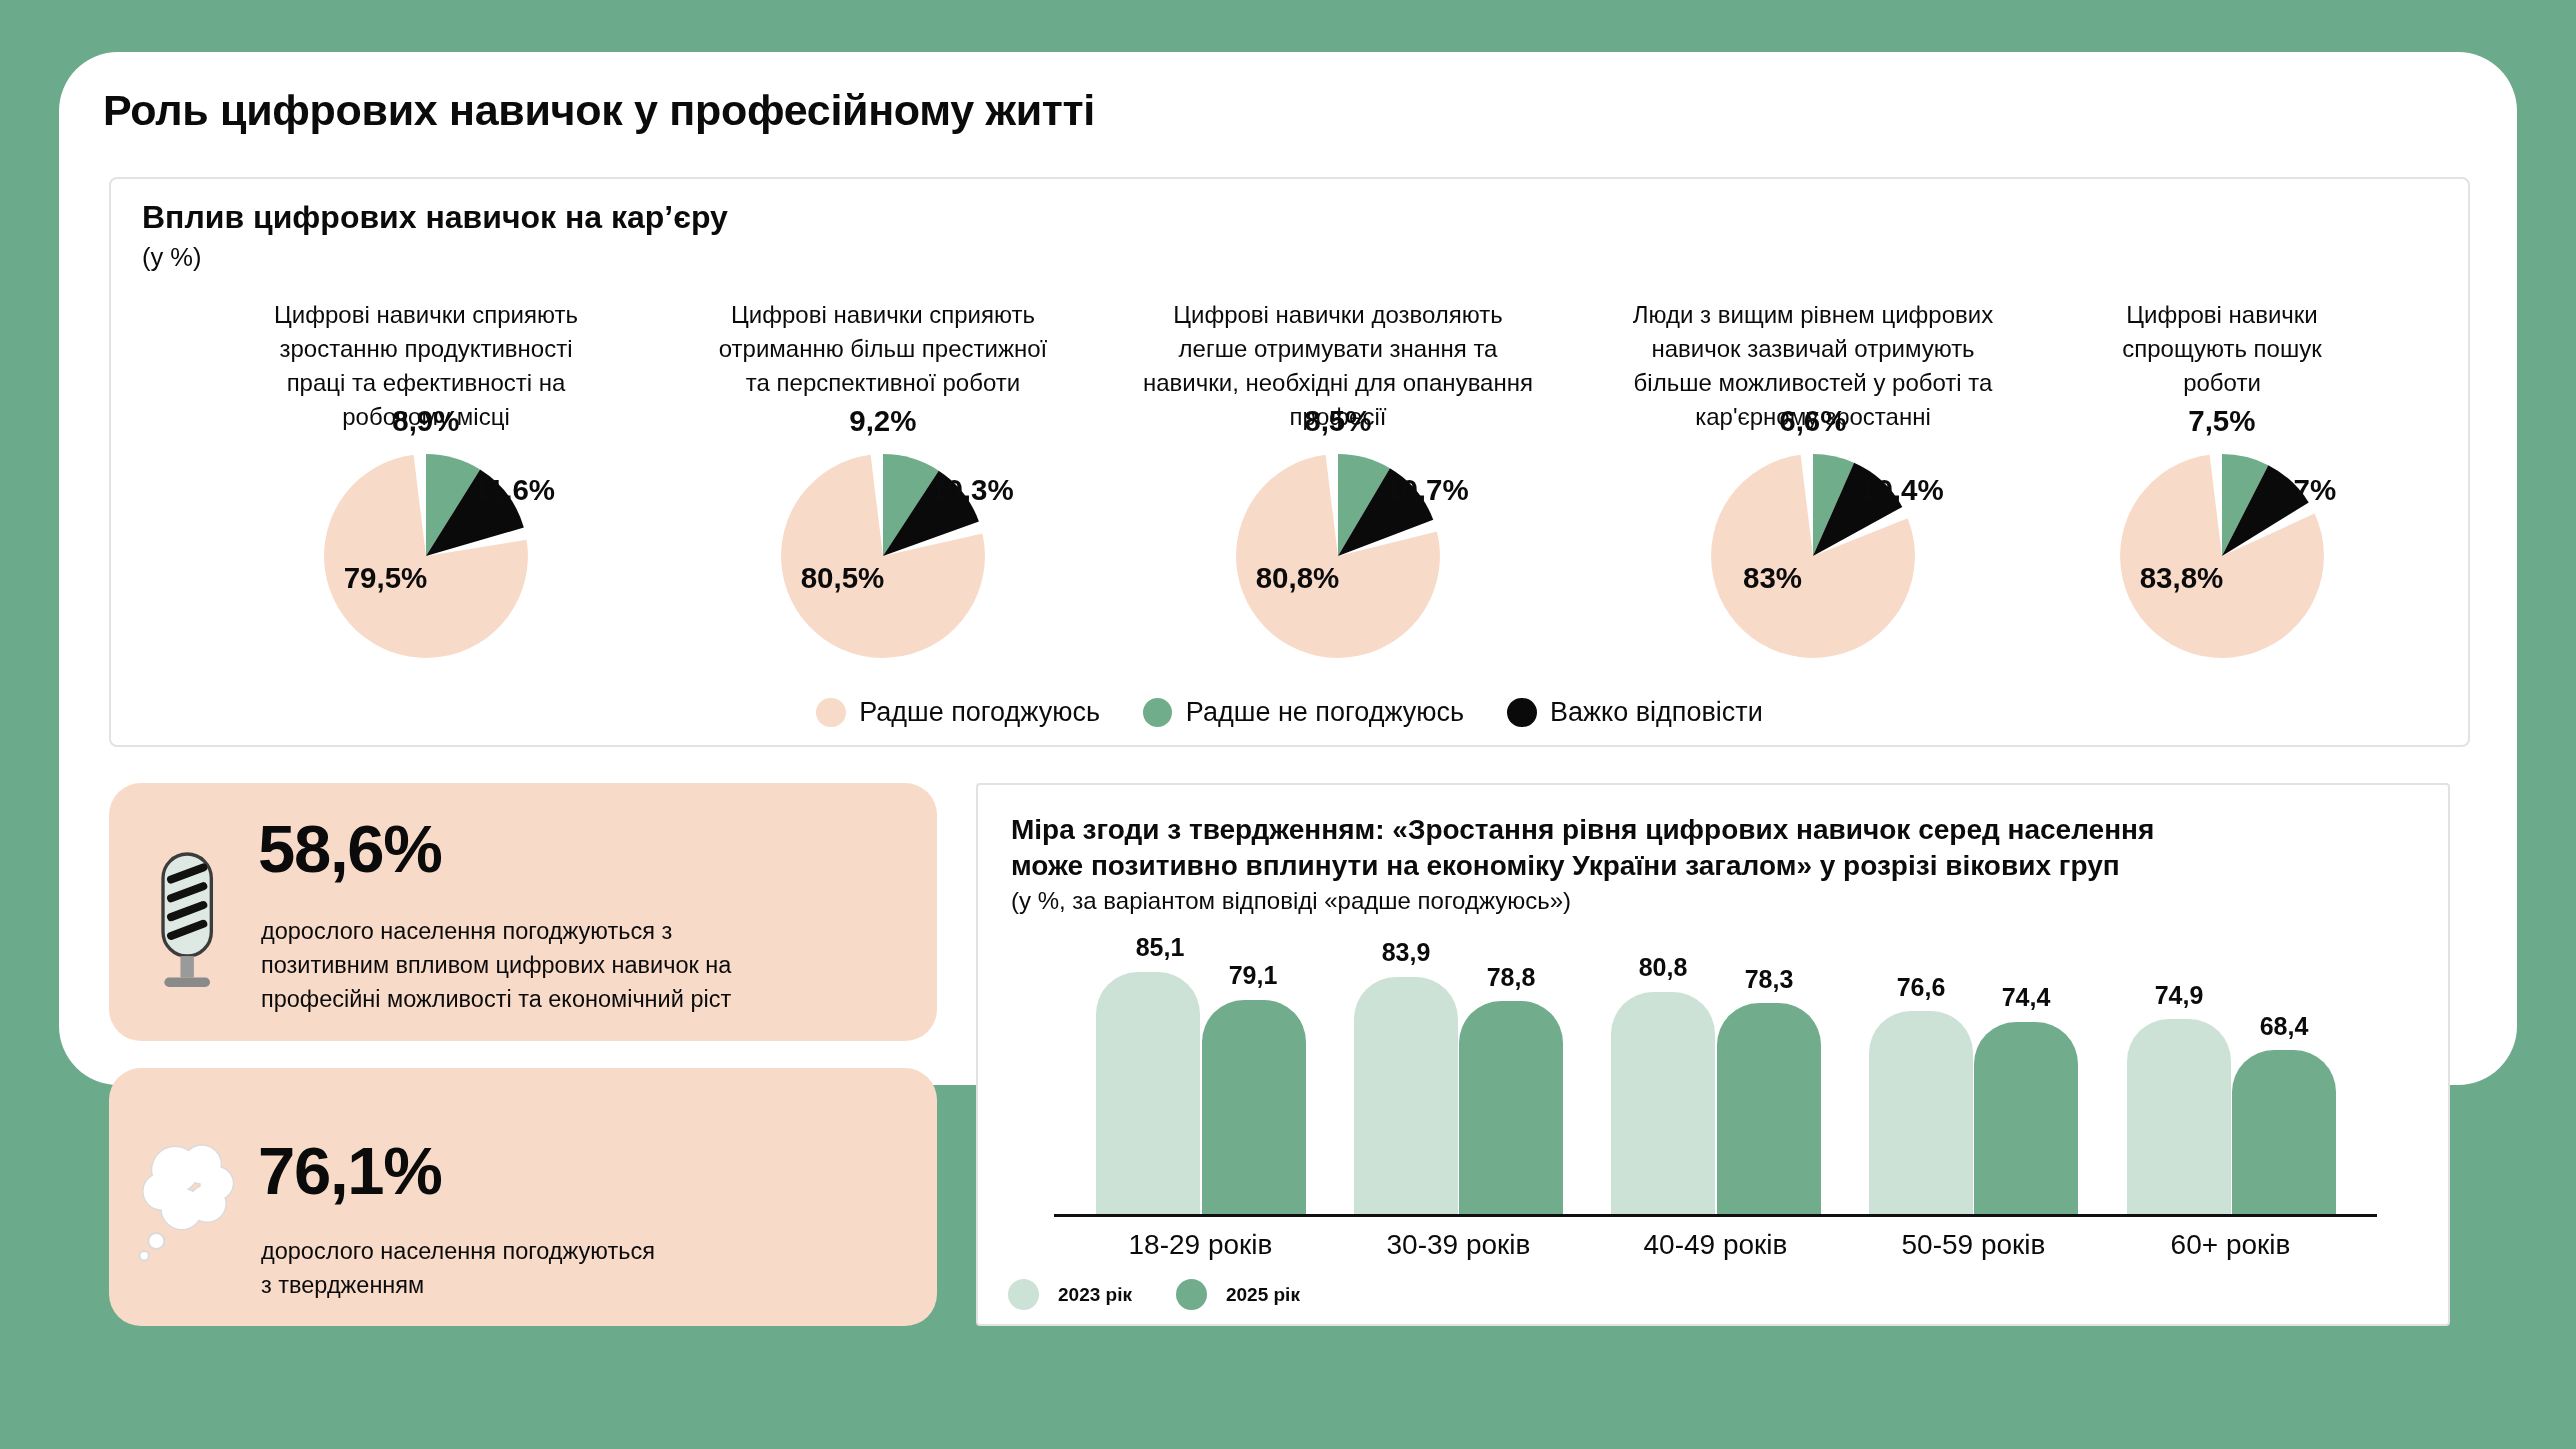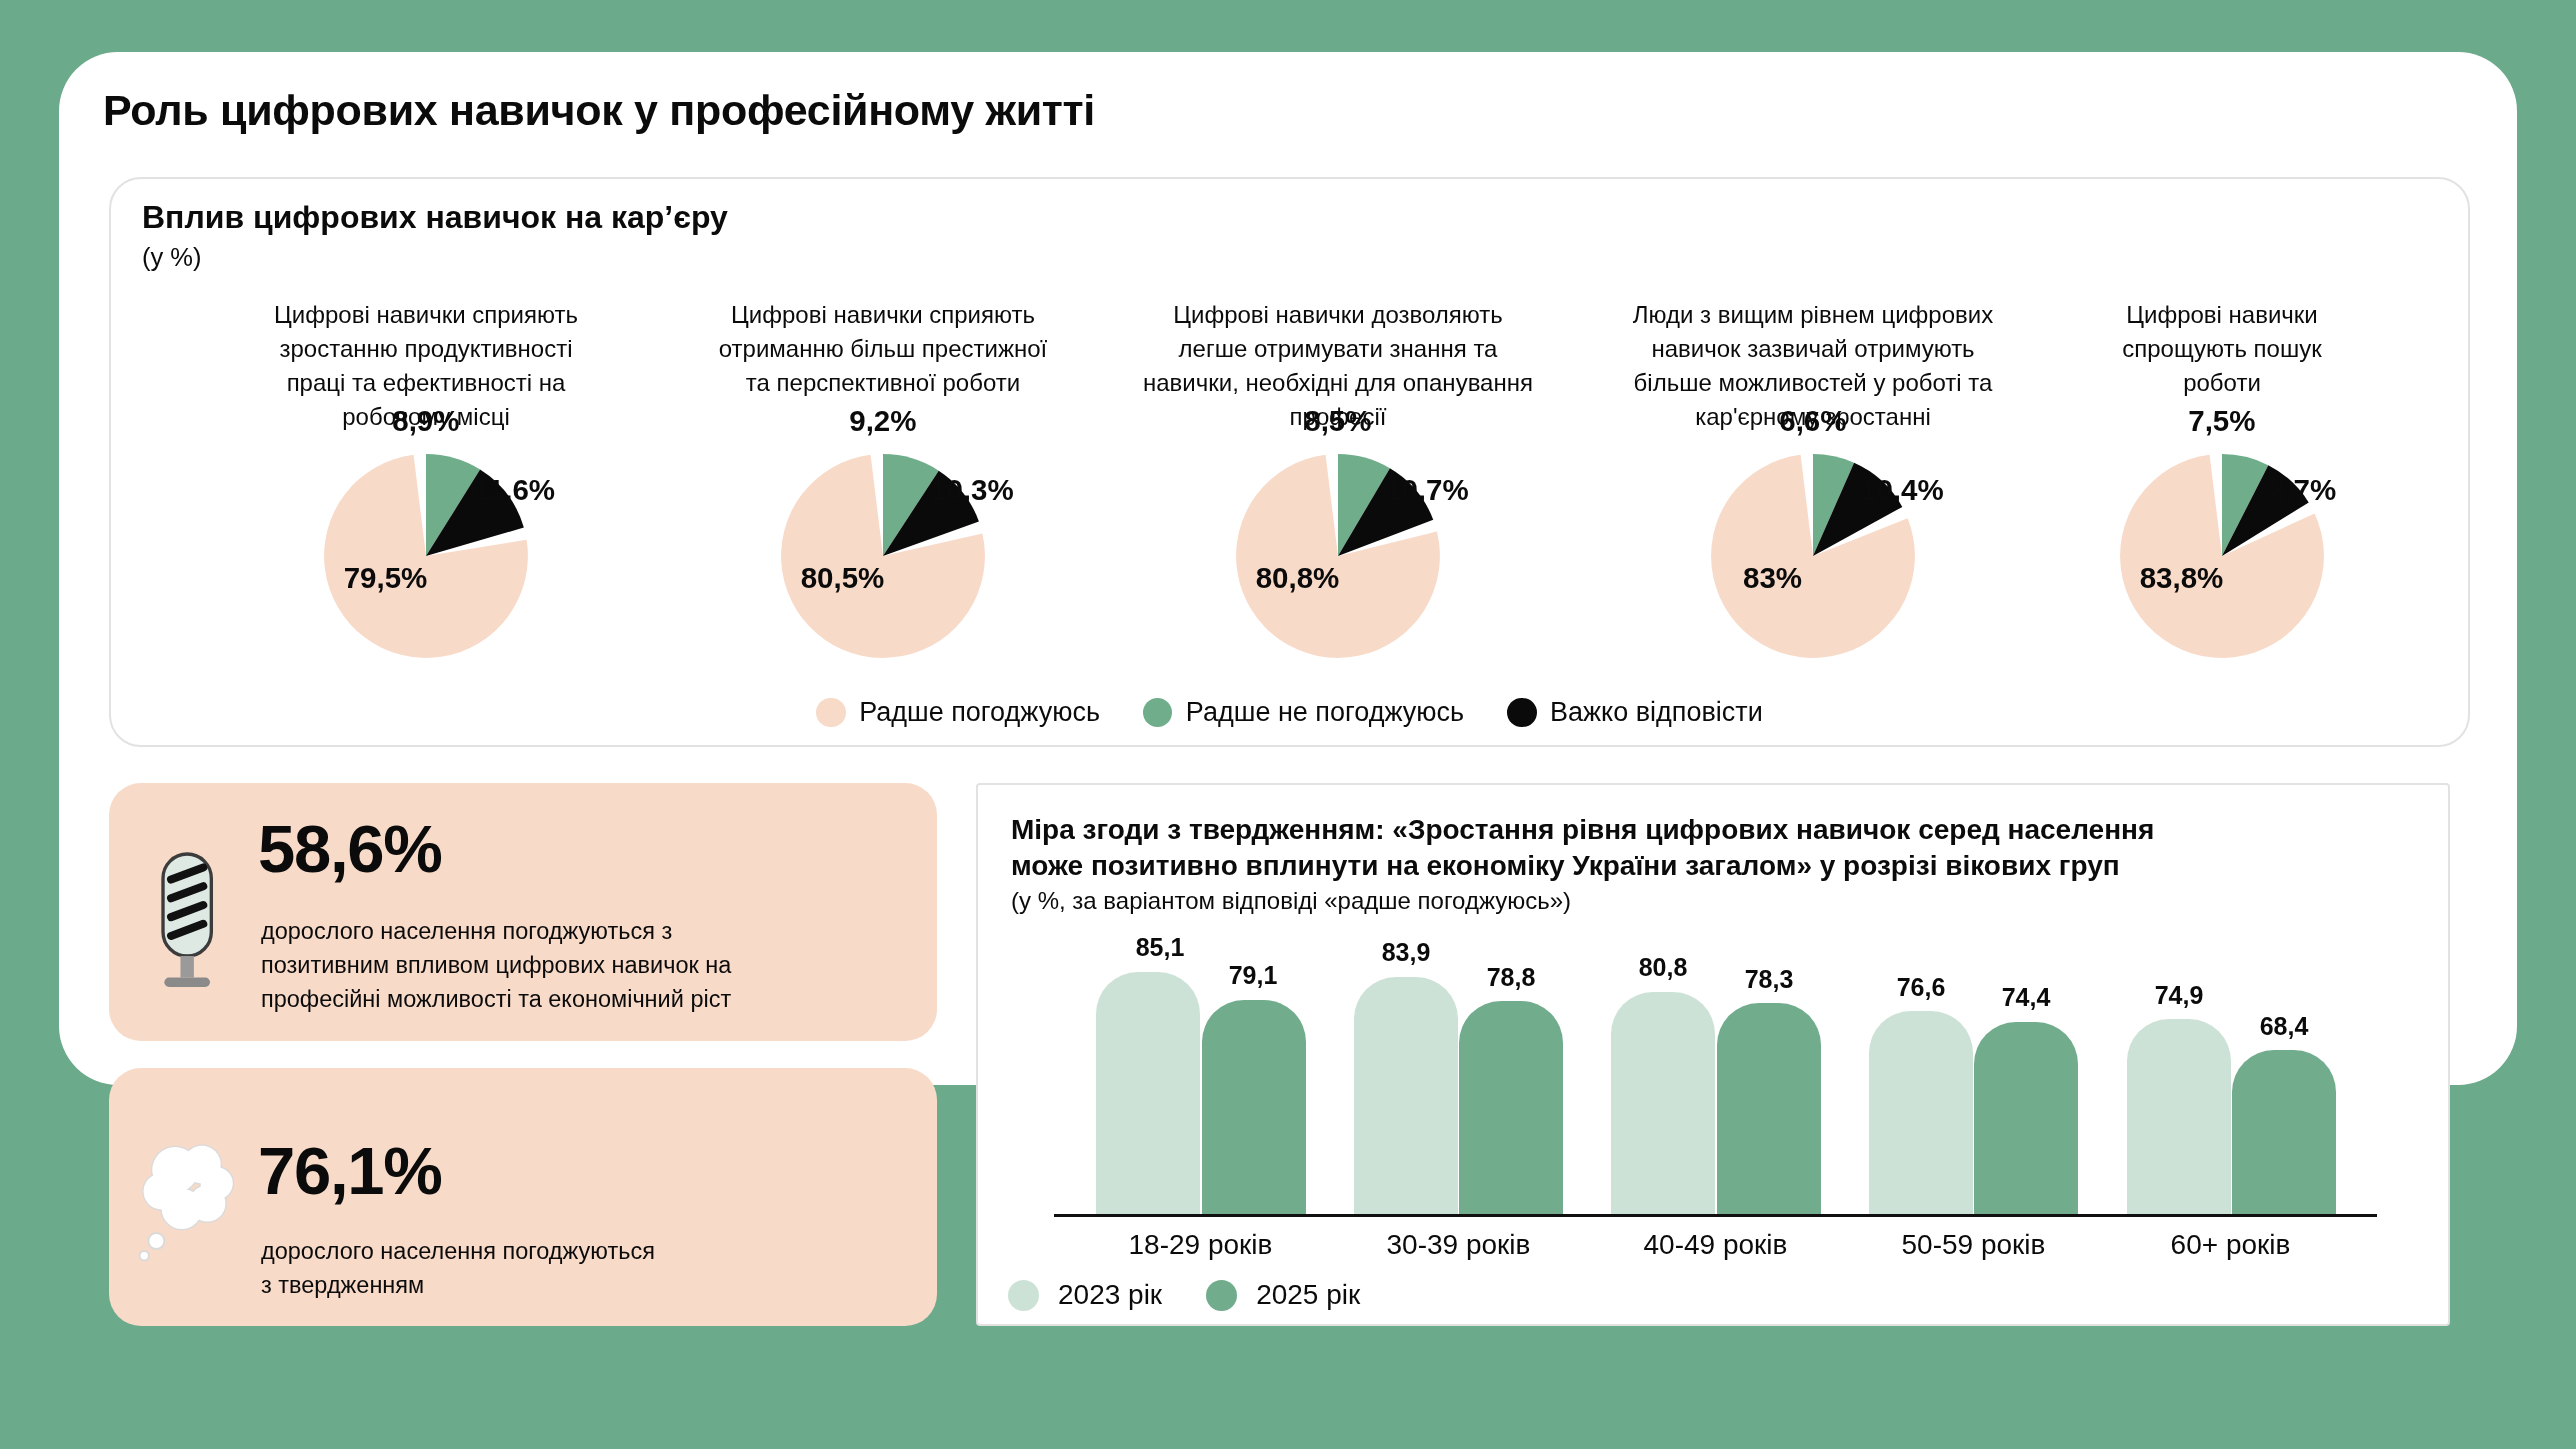--- a/index.html
+++ b/index.html
@@ -14,21 +14,21 @@
     position:absolute; left:59px; top:52px; width:2458px; height:1033px;
     background:#FFFFFF; border-radius:59px;
   }
   .page-title {
     position:absolute; left:44px; top:34px;
     font-size:43px; font-weight:700; letter-spacing:-0.3px;
   }
   
   .pie-card {
     position:absolute; left:50px; top:125px; width:2361px; height:570px;
-    background:#fff; border:2px solid #E2E2E2; border-radius:32px;
+    background:#fff; border:2px solid #E2E2E2; border-radius:8px;
   }
   .pie-card-title { position:absolute; left:31px; top:20px; font-size:32px; font-weight:700; }
   .pie-card-sub   { position:absolute; left:31px; top:64px; font-size:25.5px; font-weight:400; }
   .pie-col { position:absolute; top:119px; width:402px; text-align:center; }
   .pie-q   { font-size:24px; font-weight:500; line-height:1.42; white-space:pre-line; }
   .pie-box { position:absolute; top:144px; left:87px; width:228px; height:228px; }
   .pie-box svg { position:absolute; left:0; top:0; }
   .pl { position:absolute; font-size:29.5px; font-weight:700; white-space:nowrap; }
   .pl-top   { top:-38px; left:13.4px;  width:201px; text-align:center; }
   .pl-right { top:31px;  left:161px; text-align:left; }
@@ -63,21 +63,21 @@
     font-size:28px; font-weight:700; line-height:1.3; white-space:pre-line; }
   .bar-sub   { position:absolute; left:33px; top:102px; font-size:24px; font-weight:400; }
   .bar-plot  { position:absolute; left:76px; top:131px; width:1323px; height:301px; }
   .bar-axis  { position:absolute; left:0; bottom:0; width:1323px; height:3.4px; background:#101010; }
   .bar { position:absolute; bottom:3.4px; width:104px; border-radius:42px 42px 0 0; }
   .bar-val { position:absolute; width:148px; text-align:center; font-size:25px; font-weight:700; }
   .bar-cat { position:absolute; top:444px; width:201px; text-align:center; font-size:28px; font-weight:500; }
   .bar-legend { position:absolute; left:30px; top:494px; display:flex; align-items:center; gap:44px; }
   .bar-legend .legend-dot { width:31px; height:31px; }
   .bar-legend .legend-item { gap:19px; }
-  .bar-legend .legend-label { font-size:28px; font-weight:400; }
+  .bar-legend .legend-label { font-size:19px; font-weight:700; }
 </style>
 </head>
 <body>
 
 <div class="main-card">
 
   <h1 class="page-title">Роль цифрових навичок у професійному житті</h1>
 
   <section class="pie-card">
     <div class="pie-card-title">Вплив цифрових навичок на кар’єру</div>

